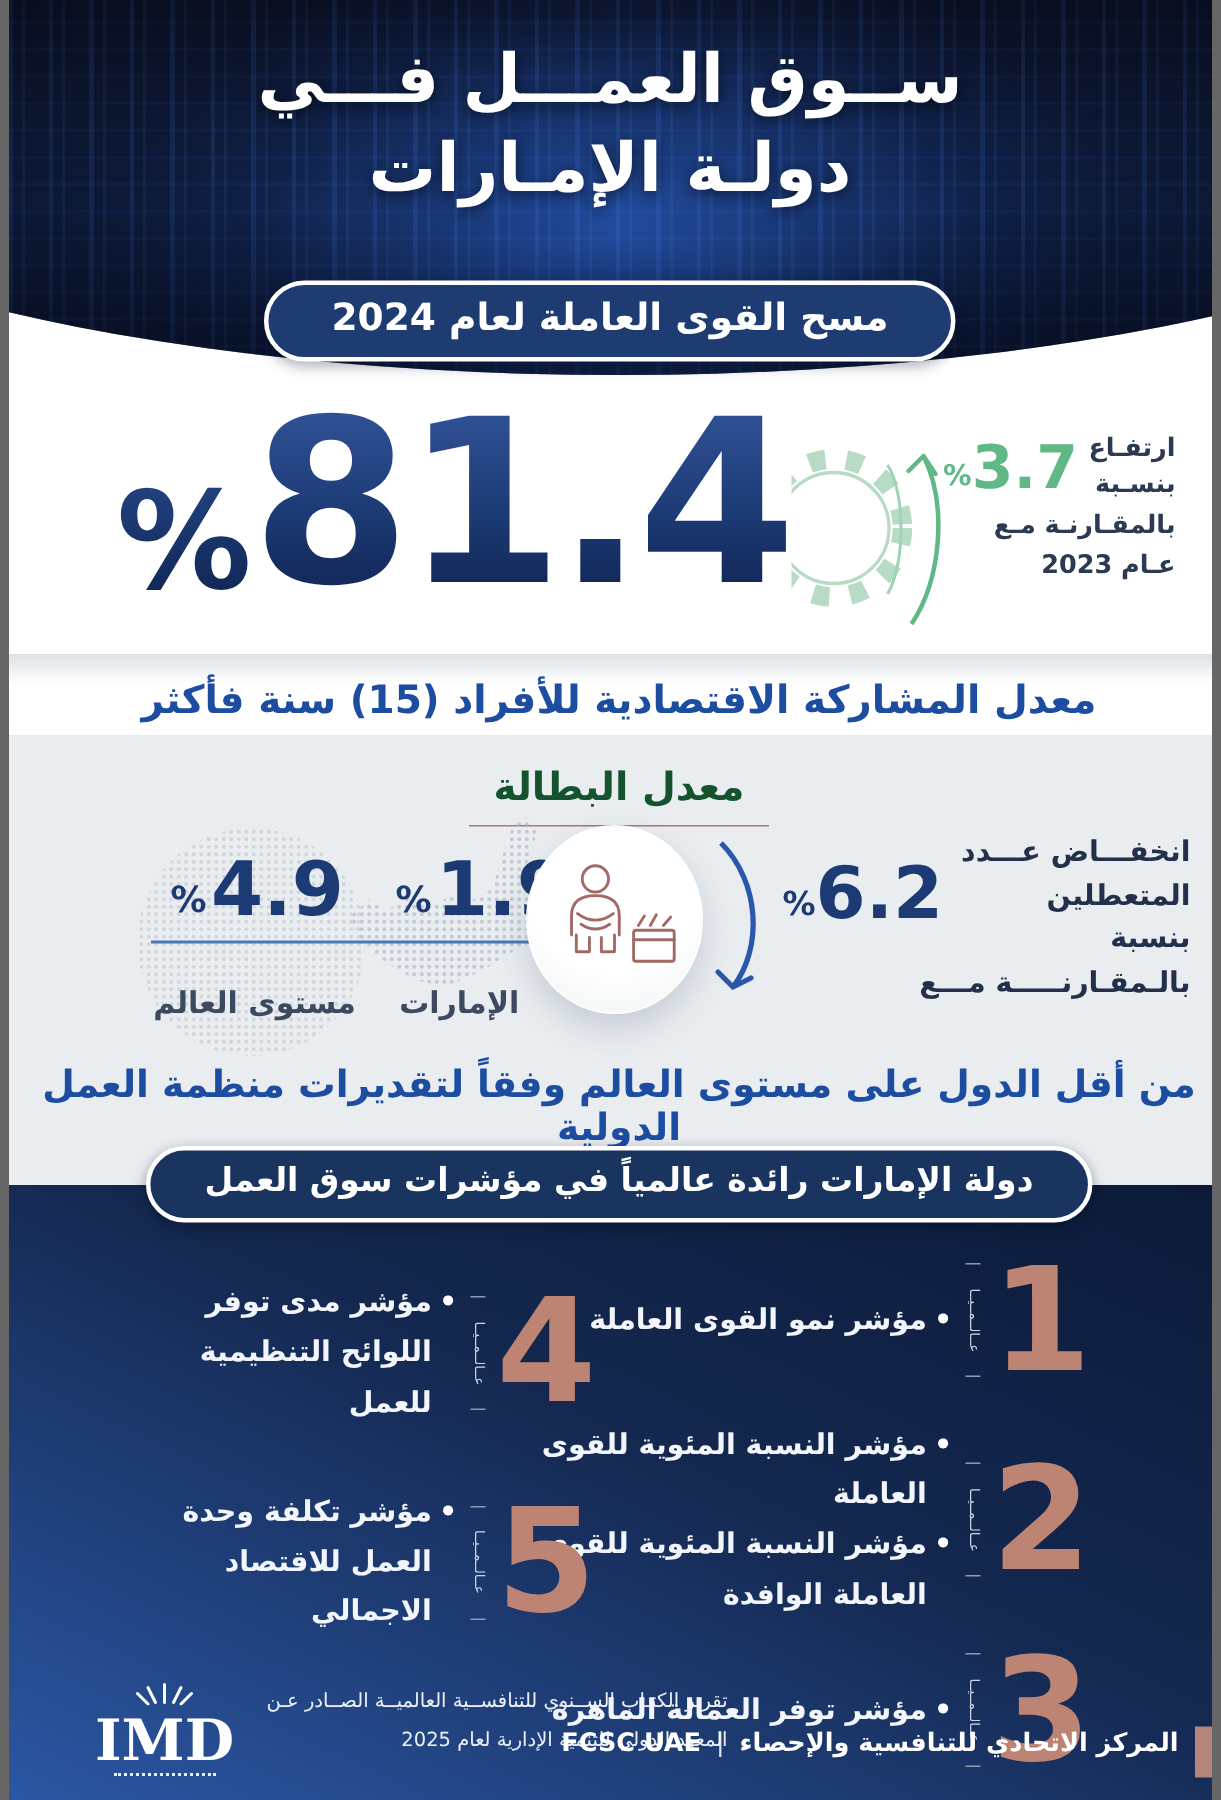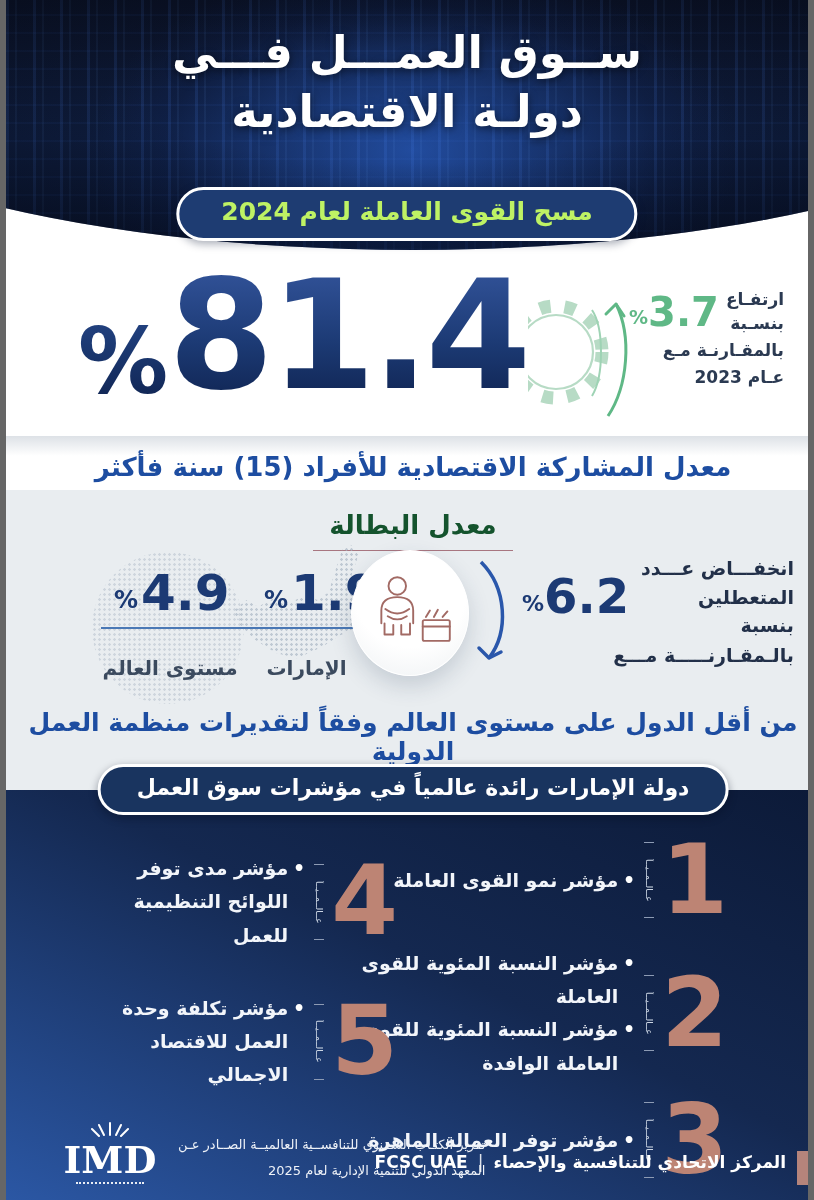--- a/index.html
+++ b/index.html
@@ -28,21 +28,21 @@
     content:""; position:absolute; inset:0;
     background:radial-gradient(ellipse at 50% 42%, transparent 28%, rgba(4,9,22,.78) 100%);
   }
   .hero-title{
     position:absolute; top:24px; left:0; right:0; z-index:2;
     text-align:center; color:#fff; font-size:45px; font-weight:700; line-height:1.3;
     text-shadow:0 2px 9px rgba(0,0,0,.55);
   }
   .survey-badge{
     position:absolute; top:187px; left:50%; transform:translateX(-50%); z-index:5;
-    background:#1e3c72; color:#bef264; border:3px solid #fff; border-radius:40px;
+    background:#1e3c72; color:#ffffff; border:3px solid #fff; border-radius:40px;
     padding:7px 42px 12px; font-size:25px; font-weight:700; white-space:nowrap;
     box-shadow:0 3px 9px rgba(10,20,50,.35);
   }
 
   
   .participation{ position:absolute; top:250px; left:0; width:814px; height:240px; background:#fff; }
   .p-shade{ position:absolute; top:186px; left:0; right:0; height:22px;
     background:linear-gradient(180deg,#d7dce2 0%, rgba(255,255,255,0) 90%); opacity:.85; }
   .big-number{
     position:absolute; left:72px; top:14px; direction:ltr;
@@ -135,42 +135,42 @@
     border-top:1px solid #8d9bb4; border-bottom:1px solid #8d9bb4; overflow:hidden;
   }
   .bullets{ flex:1; list-style:none; }
   .bullets li{
     position:relative; font-size:19px; color:#f2f5fa; font-weight:600;
     line-height:1.75; padding-right:17px; text-align:right;
   }
   .bullets li::before{ content:"•"; position:absolute; right:0; top:0; color:#fff; }
 
   
-  .source{ position:absolute; left:52px; bottom:16px; display:flex; align-items:flex-end; gap:16px; direction:ltr; }
+  .source{ position:absolute; left:52px; bottom:16px; display:flex; align-items:flex-start; gap:16px; direction:ltr; }
   .imd{ color:#fff; text-align:center; width:104px; }
   .imd-text{ font-family:"DejaVu Serif","Liberation Serif",serif; font-size:38px; font-weight:700; line-height:1; }
   .imd-dots{ border-bottom:2px dotted #fff; width:68px; margin:3px auto 0; opacity:.9; }
   .source-text{ font-size:13px; color:#eef2f8; line-height:2.0; text-align:right; direction:rtl; font-weight:500; }
   .org{
     position:absolute; right:34px; bottom:28px; direction:rtl;
     display:flex; align-items:center; gap:10px; color:#fff; font-size:17px; font-weight:700;
   }
   .org .divider{ font-weight:400; opacity:.85; }
   .org-en{ direction:ltr; }
   .rose-sq{ position:absolute; right:0; bottom:15px; width:23px; height:34px; background:#b5847b; }
 </style>
 </head>
 <body>
 
 <div class="page">
 
   <div class="hero-bg"></div>
   <div class="hero-title">
     <div>ســوق العمـــل فـــي</div>
-    <div>دولـة الاقتصادية</div>
+    <div>دولـة الإمـارات</div>
   </div>
   <div class="survey-badge">مسح القوى العاملة لعام 2024</div>
 
   <div class="participation">
     <div class="p-shade"></div>
 
     <div class="big-number">
       <span class="pct">%</span>
         <span class="val">81.4</span>
     </div>

